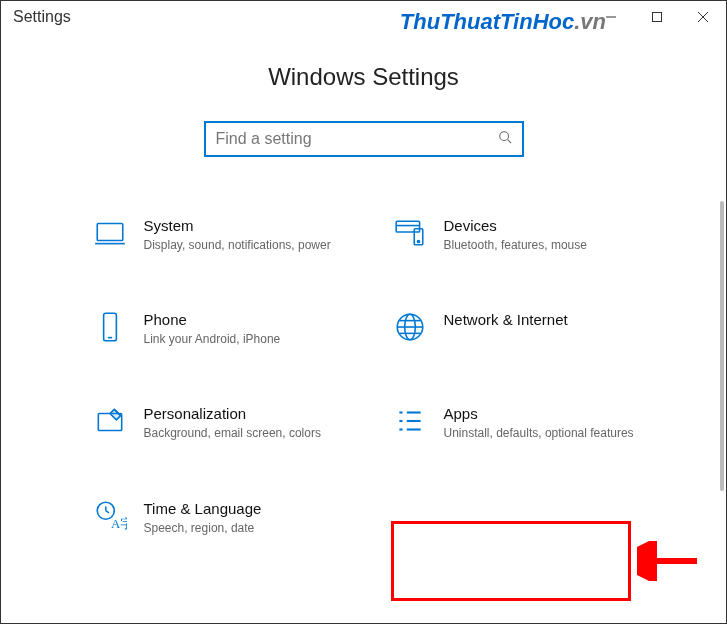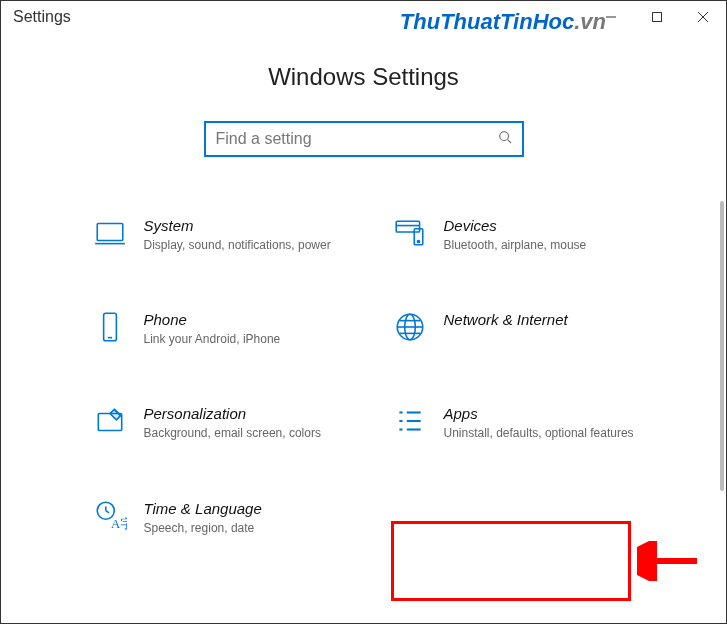--- a/index.html
+++ b/index.html
@@ -104,21 +104,20 @@
     align-items: center;
     justify-content: center;
     color: #0078d4;
   }
   .tile-text { flex: 1; padding-top: 2px; }
   .tile-title {
     font-size: 15px;
     color: #111;
     font-weight: 400;
     margin-bottom: 3px;
-    font-style: italic;
   }
   .tile-desc {
     font-size: 12px;
     color: #666;
     line-height: 1.35;
   }
   .highlight-box {
     position: absolute;
     border: 3px solid #ff0000;
     pointer-events: none;
@@ -201,21 +200,21 @@
       <div class="tile-icon">
         <svg width="34" height="34" viewBox="0 0 32 32" fill="none" stroke="currentColor" stroke-width="1.5">
             <rect x="3" y="5" width="22" height="10" rx="1"></rect>
             <line x1="3" y1="9" x2="25" y2="9"></line>
             <rect x="20" y="12" width="8" height="15" rx="1"></rect>
             <circle cx="24" cy="24" r="1" fill="currentColor"></circle>
           </svg>
       </div>
       <div class="tile-text">
         <div class="tile-title">Devices</div>
-        <div class="tile-desc">Bluetooth, airplane, mouse</div>
+        <div class="tile-desc">Bluetooth, features, mouse</div>
       </div>
     </div>
 
     <div class="tile">
       <div class="tile-icon">
         <svg width="34" height="34" viewBox="0 0 32 32" fill="none" stroke="currentColor" stroke-width="1.5">
             <rect x="10" y="3" width="12" height="26" rx="2"></rect>
             <line x1="14" y1="26" x2="18" y2="26"></line>
           </svg>
       </div>

